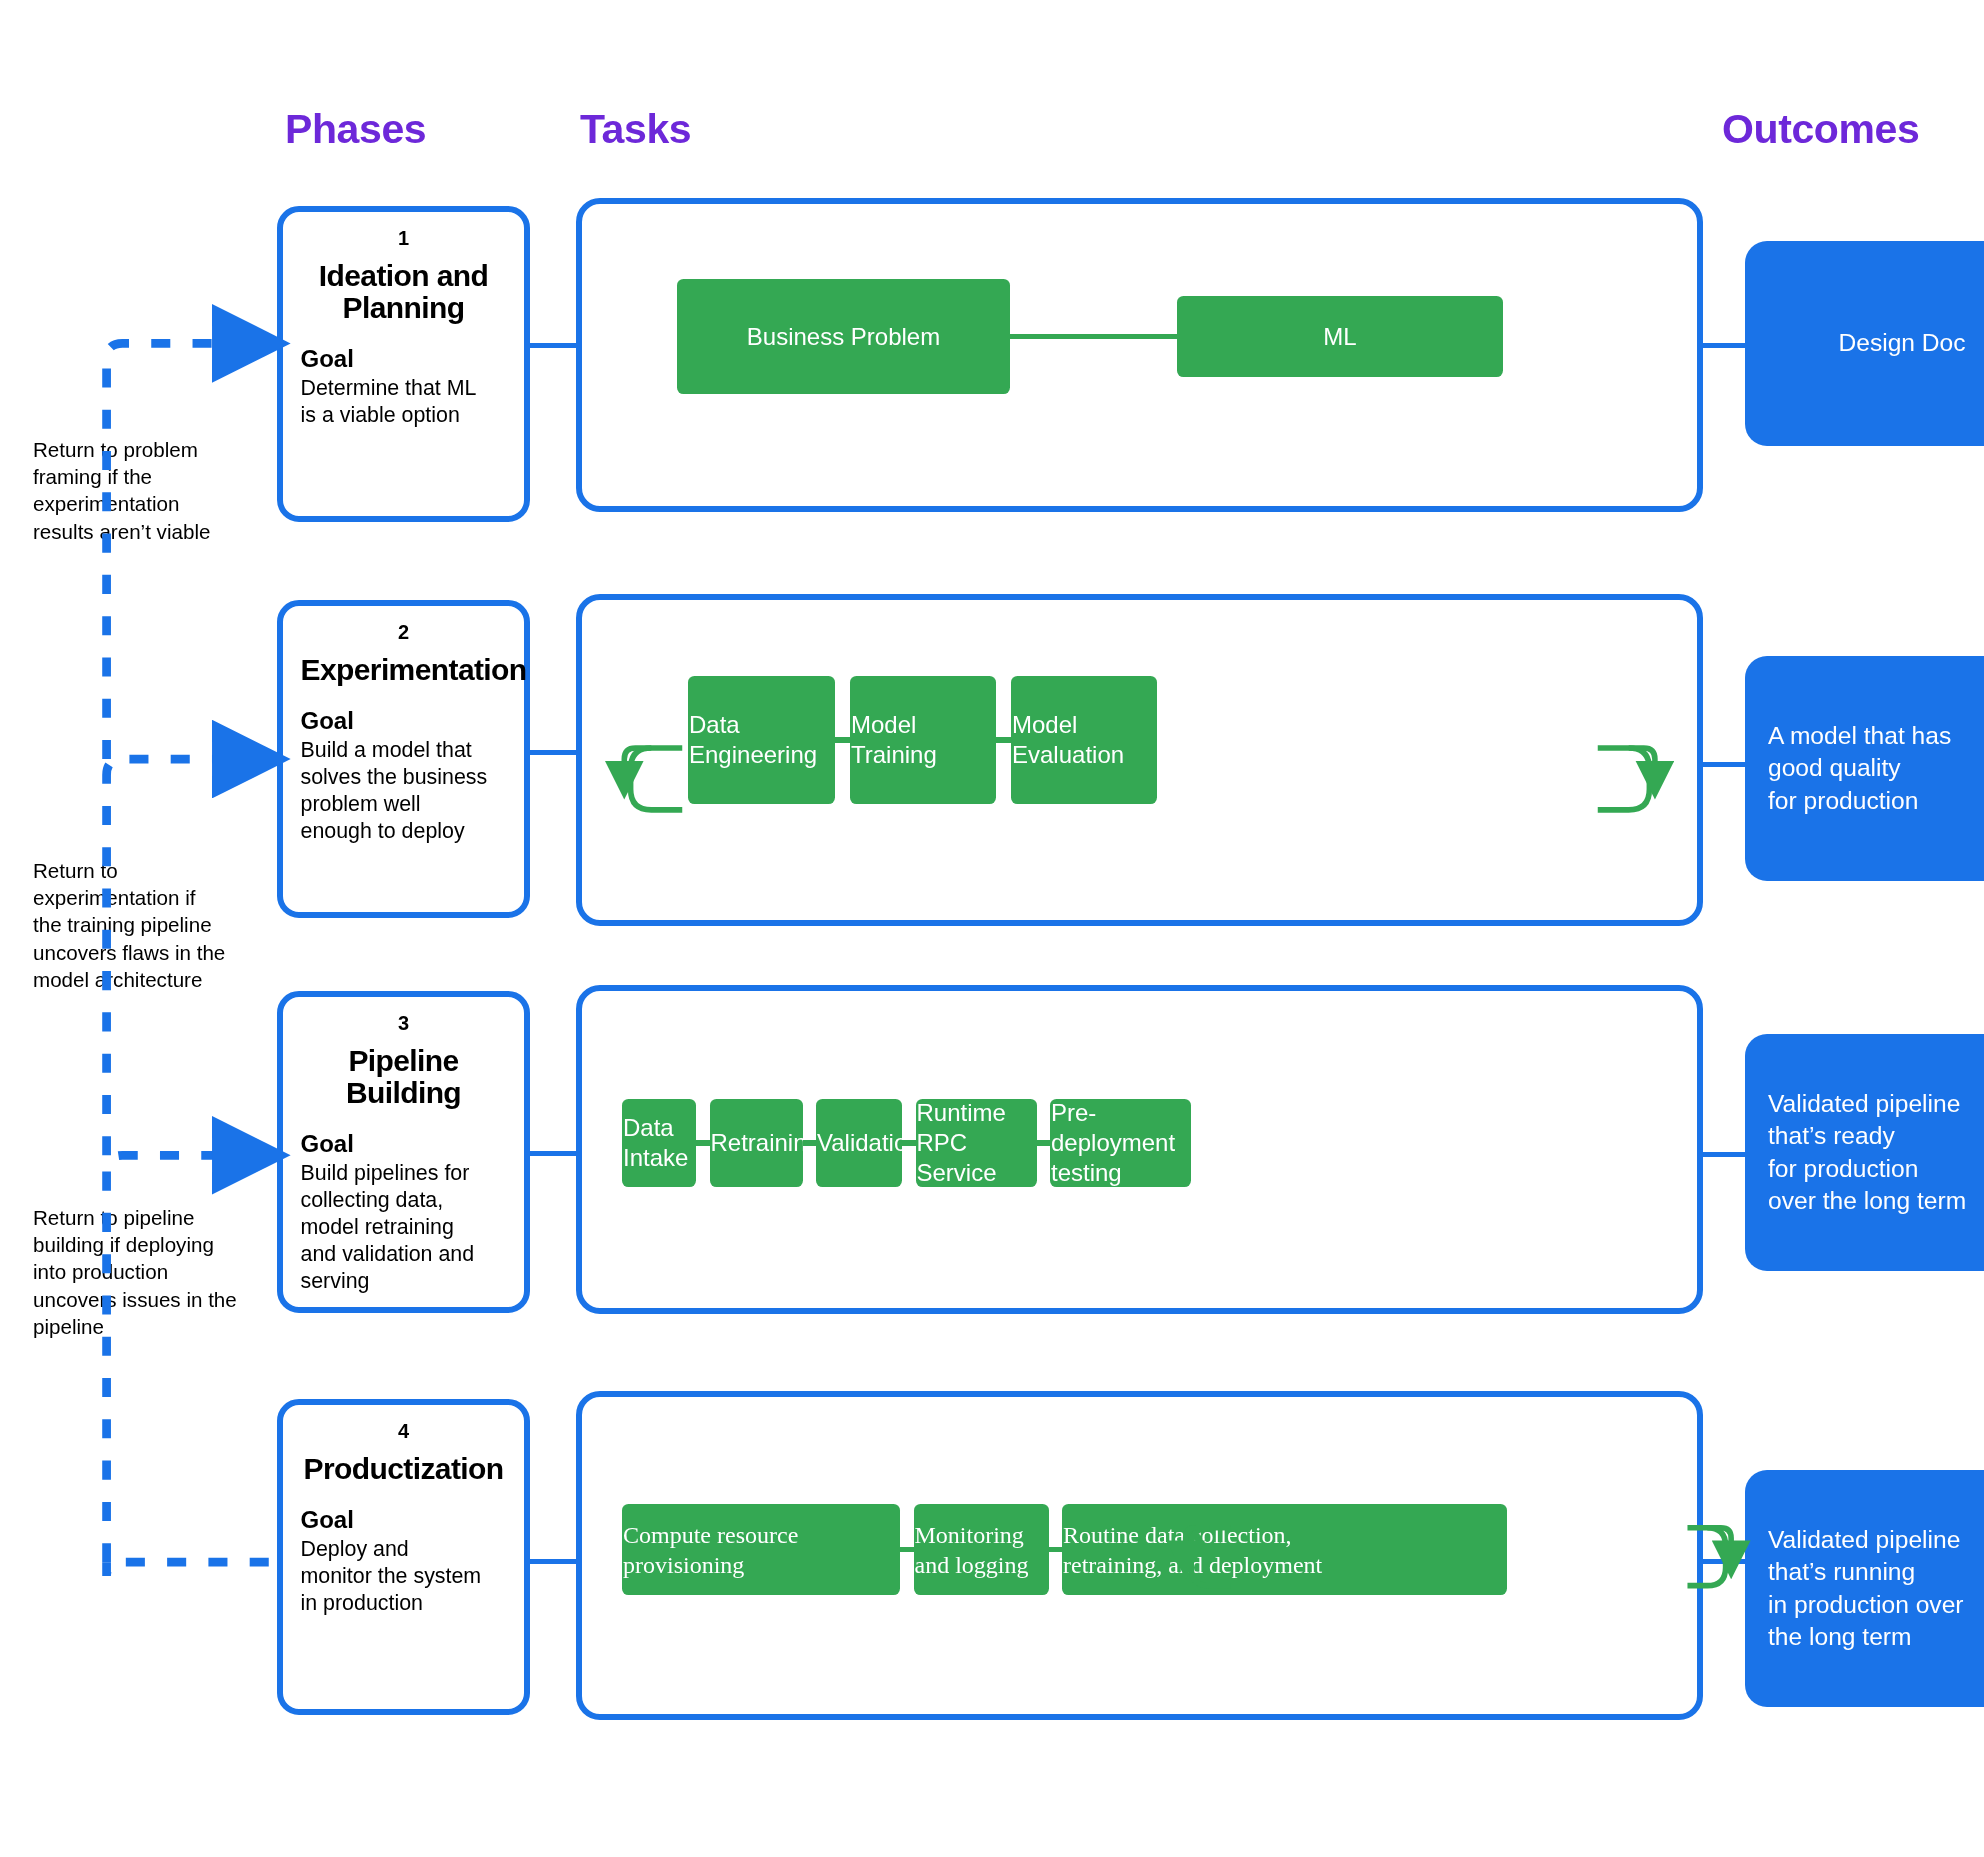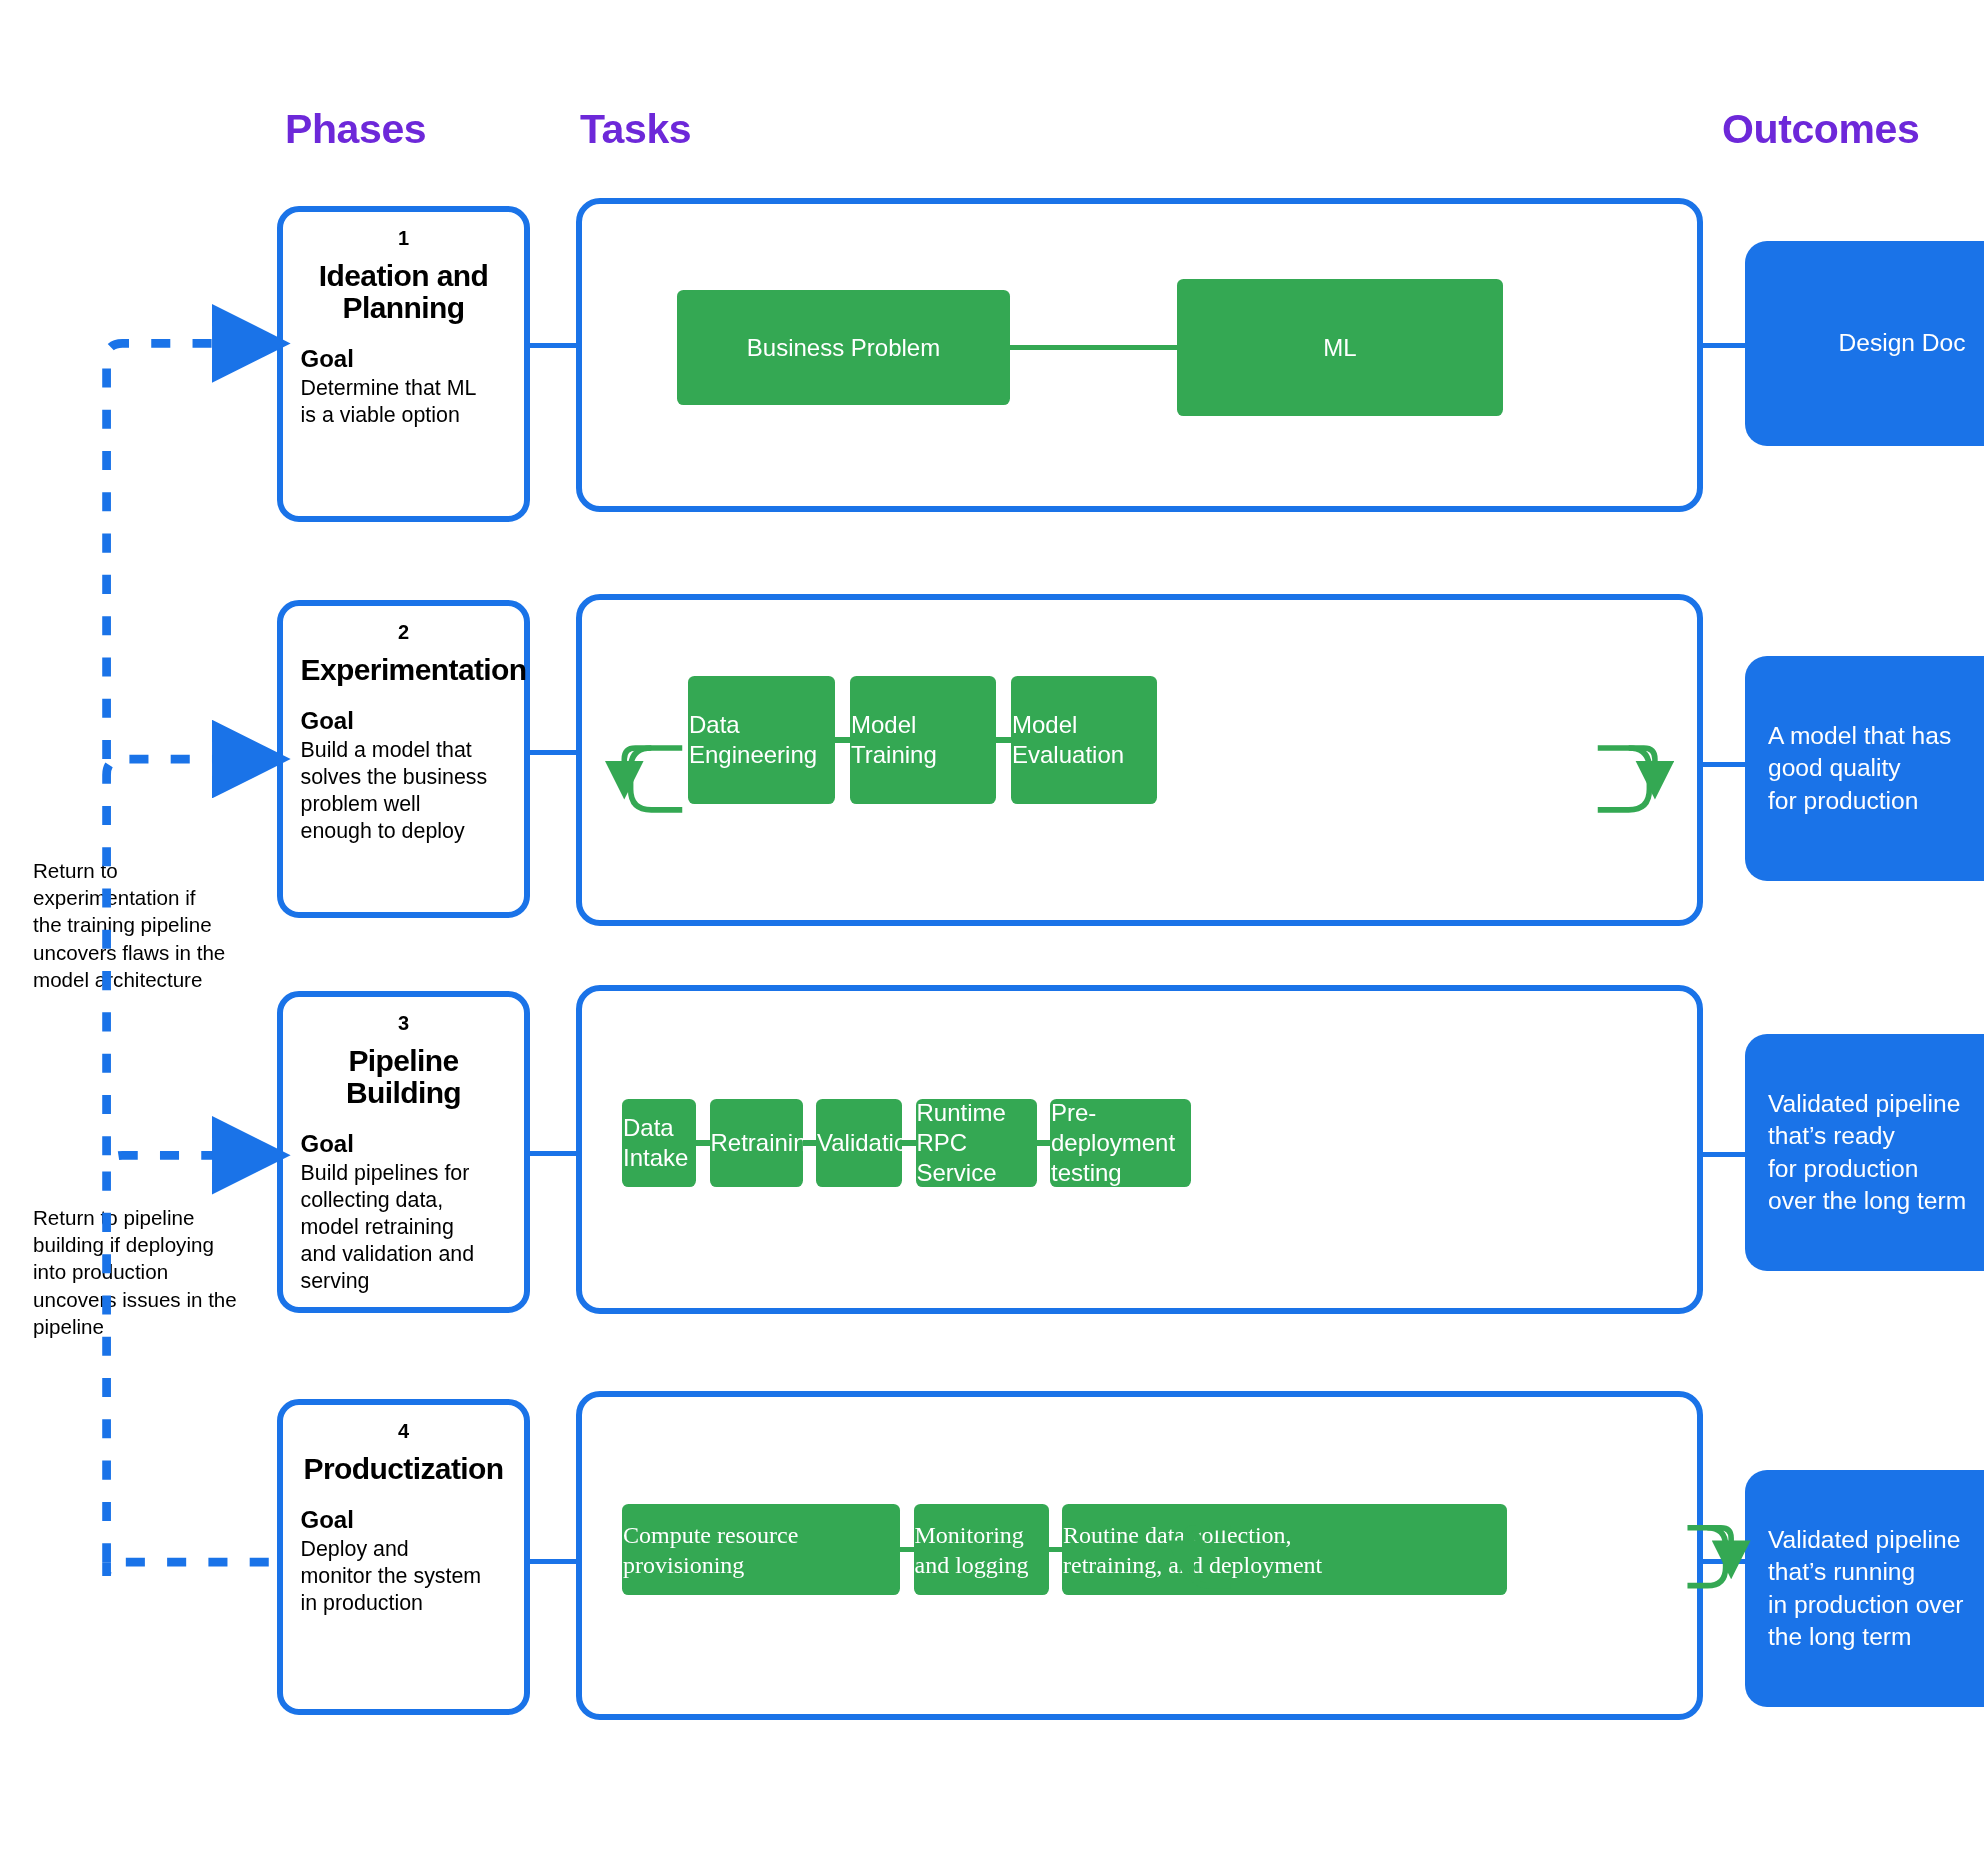--- a/index.html
+++ b/index.html
@@ -145,21 +145,21 @@
     <div class="phase-goal-text">Determine that ML
 is a viable option</div>
   </div>
 
   <div class="conn" style="left:530px; top:343px; width:49px;"></div>
 
   <div class="tasks-panel" id="tasks-panel-1" style="left:576px; top:198px; width:1127px; height:314px;">
     <div class="task-row" style="left:95px; top:75px;">
       <div class="task-box" style="width:333px; height:115px; justify-content:center;">Business Problem</div>
       <div class="task-link" style="width:167px;"></div>
-      <div class="task-box" style="width:326px; height:137px; justify-content:center;">ML</div>
+      <div class="task-box" style="width:326px; height:81px; justify-content:center;">ML</div>
     </div>
   </div>
 
   <div class="conn" style="left:1699px; top:343px; width:48px;"></div>
 
   <div class="outcome-box" id="outcome-1" style="left:1745px; top:241px; width:314px; height:205px; justify-content:center;">Design Doc</div>
 
   <div class="phase-card" id="phase-card-2" style="left:277px; top:600px; height:318px;">
     <div class="phase-num">2</div>
     <div class="phase-title">Experimentation</div>
@@ -252,20 +252,24 @@
     </div>
   </div>
 
   <div class="conn" style="left:1699px; top:1559px; width:48px;"></div>
 
   <div class="outcome-box" id="outcome-4" style="left:1745px; top:1470px; width:314px; height:237px;">Validated pipeline
 that’s running
 in production over
 the long term</div>
 
+  <div class="loop-note" style="left:33px; top:436px; width:238px;">Return to problem
+framing if the
+experimentation
+results aren’t viable</div>
   <div class="loop-note" style="left:33px; top:857px; width:246px;">Return to
 experimentation if
 the training pipeline
 uncovers flaws in the
 model architecture</div>
   <div class="loop-note" style="left:33px; top:1204px; width:254px;">Return to pipeline
 building if deploying
 into production
 uncovers issues in the
 pipeline</div>

